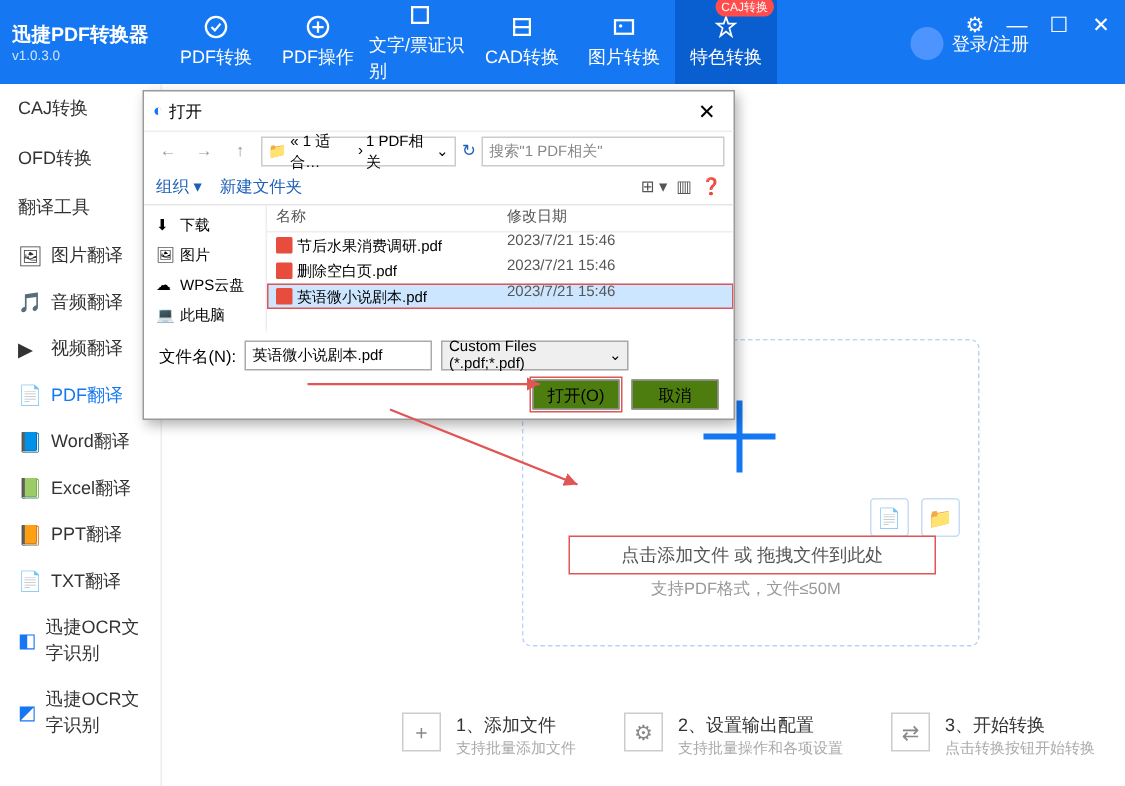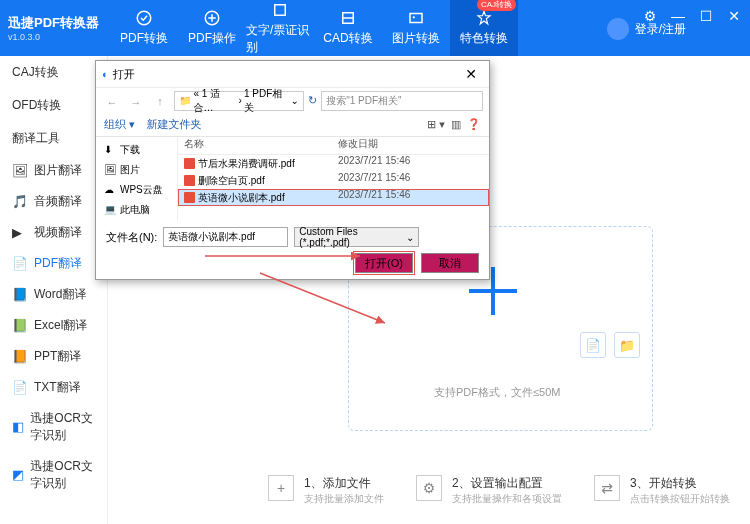--- a/index.html
+++ b/index.html
@@ -62,21 +62,21 @@
 .list-row.selected{background:#cde6ff;outline:1px solid #e05555;outline-offset:-1px}
 .list-row .c1{width:160px;padding-left:6px;display:flex;align-items:center;gap:3px}
 .list-row .c2{width:100px;color:#555}
 .pdf-ico{width:11px;height:11px;background:#e74c3c;border-radius:1px;display:inline-block}
 .dlg-bottom{padding:6px 10px;display:flex;flex-direction:column;gap:6px}
 .dlg-bottom .row1{display:flex;align-items:center;gap:6px}
 .dlg-bottom .fn-label{font-size:11px}
 .dlg-bottom .fn-input{flex:1;max-width:125px;height:20px;border:1px solid #aaa;padding:0 4px;font-size:10px;background:#fff}
 .dlg-bottom .fn-type{width:125px;height:20px;border:1px solid #aaa;padding:0 4px;font-size:10px;background:#efefef;display:flex;align-items:center;justify-content:space-between}
 .dlg-bottom .row2{display:flex;justify-content:flex-end;gap:8px}
-.dlg-btn{width:58px;height:20px;border:1px solid #888;background:#be185d;font-size:11px;display:flex;align-items:center;justify-content:center;cursor:pointer}
+.dlg-btn{width:58px;height:20px;border:1px solid #888;background:#4d7c0f;font-size:11px;display:flex;align-items:center;justify-content:center;cursor:pointer}
 .dlg-btn.open{outline:1px solid #e05555;outline-offset:1px}
 
 .arrow-a{position:absolute;left:200px;top:246px;width:170px;height:20px;pointer-events:none}
 .arrow-b{position:absolute;left:255px;top:268px;width:140px;height:60px;pointer-events:none}
 svg{display:block}
 </style>
 </head>
 <body>
 
 <div class="header">
@@ -187,20 +187,23 @@
     <div class="side-item"></div>
   </div>
 
   <div class="content">
     <div class="dropzone">
       <div class="plus"></div>
       <div class="dz-buttons">
         <div class="b">📄</div>
         <div class="b">📁</div>
       </div>
+      <div class="hint-box">
+          <span>点击添加文件 或 拖拽文件到此处</span>
+        </div>
       <div class="hint-sub">支持PDF格式，文件≤50M</div>
     </div>
 
     <div class="steps">
       <div class="step">
         <div class="num-ico">+</div>
         <div>
             <div class="t"><span>1、</span><span>添加文件</span></div>
             <div class="s">支持批量添加文件</div>
           </div>

